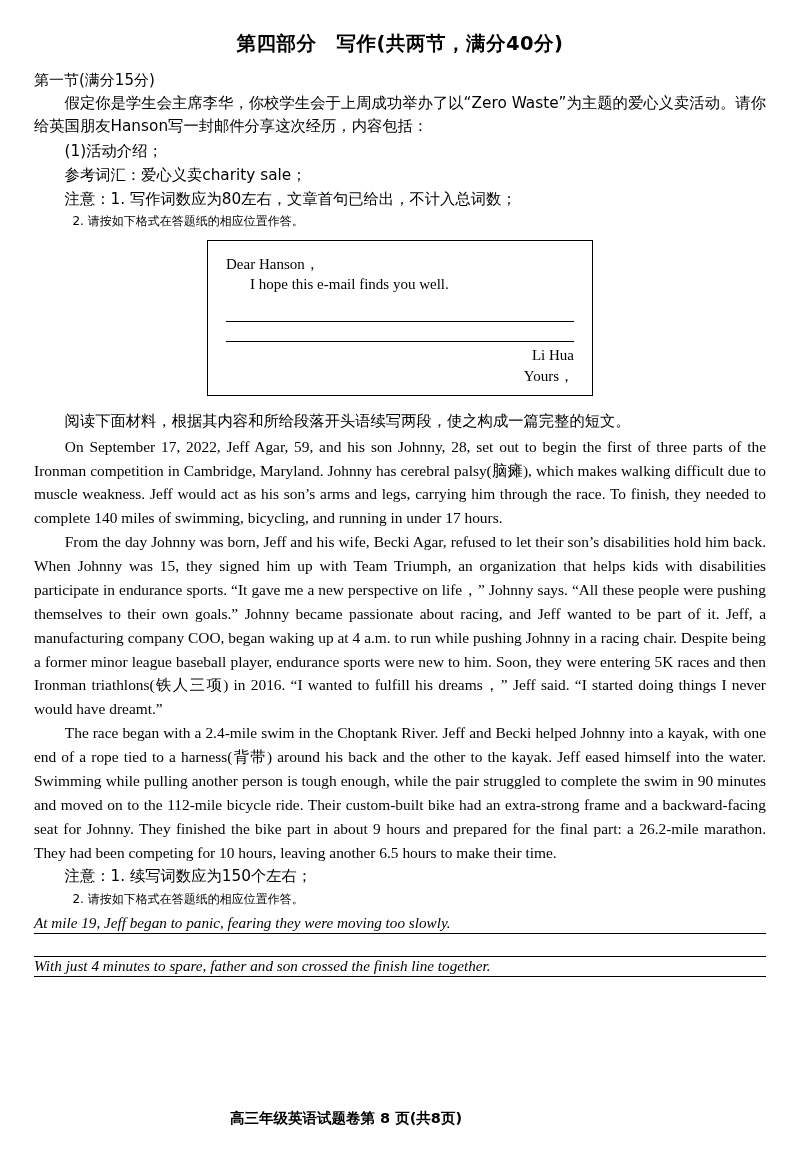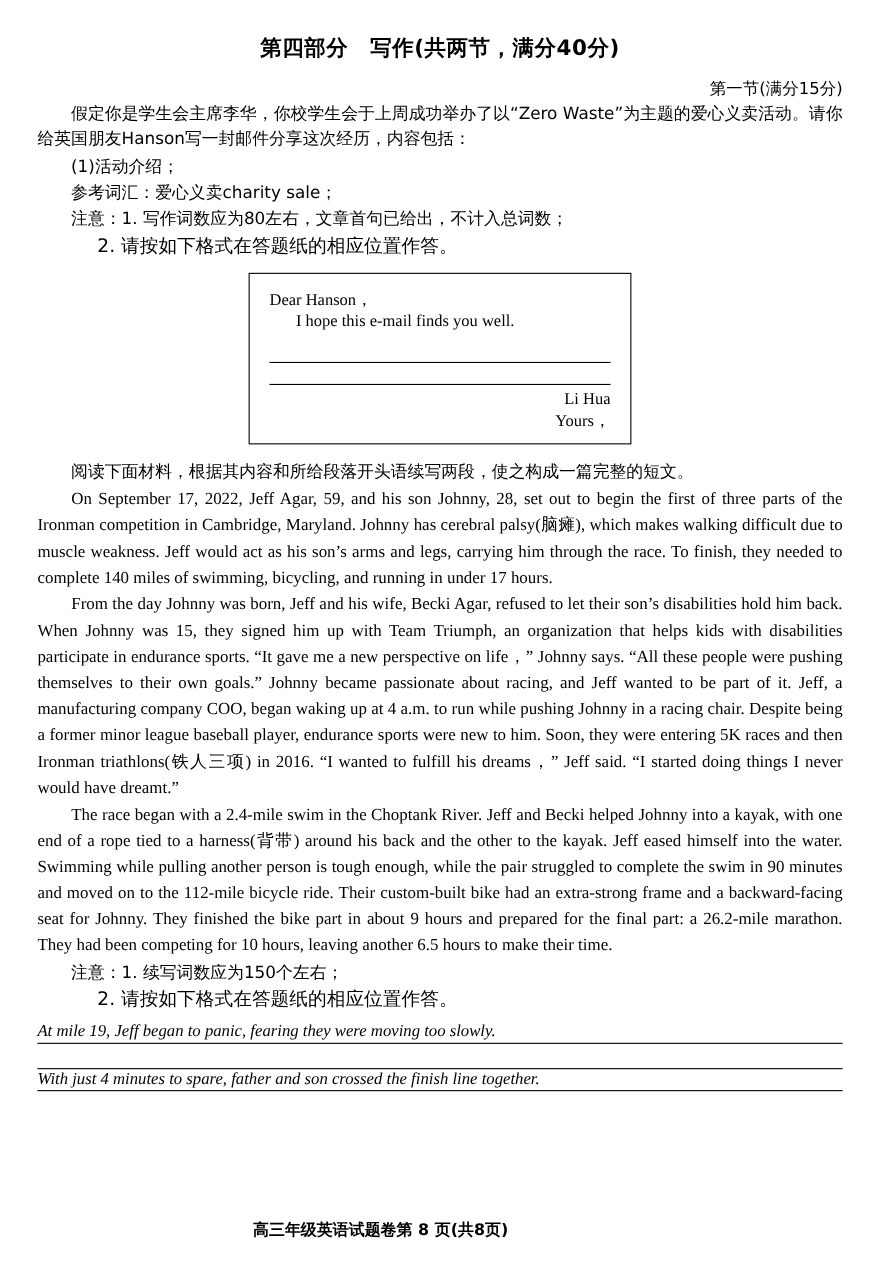--- a/index.html
+++ b/index.html
@@ -31,52 +31,51 @@
     font-weight: bold;
     letter-spacing: 0.5px;
     margin-top: 8px;
     margin-bottom: 14px;
     font-family: "DejaVu Sans", sans-serif;
   }
   .section-head {
     font-size: 15px;
     font-family: "DejaVu Sans", sans-serif;
     margin: 6px 0 2px 0;
-    text-align: right;
   }
   .para {
     font-size: 15.3px;
     line-height: 1.52;
     text-align: justify;
     text-justify: inter-word;
     margin: 1px 0;
   }
   .indent2 {
     text-indent: 2em;
   }
   .indent-list {
     padding-left: 2em;
     font-size: 15.3px;
     line-height: 1.52;
     margin: 1px 0;
   }
   .indent-sub {
     padding-left: 3.2em;
-    font-size: 17px;
+    font-size: 12px;
     line-height: 1.52;
     margin: 1px 0;
   }
   .letterbox-wrap {
     display: flex;
     justify-content: center;
     margin: 10px 0 14px 0;
   }
   .letterbox {
     border: 1.4px solid #000;
-    width: 348px;
+    width: 386px;
     height: 156px;
     box-sizing: border-box;
     padding: 14px 18px 8px 18px;
     font-size: 15px;
     position: relative;
     font-family: "Liberation Serif", serif;
   }
   .letterbox .greet {
     margin-bottom: 2px;
   }

